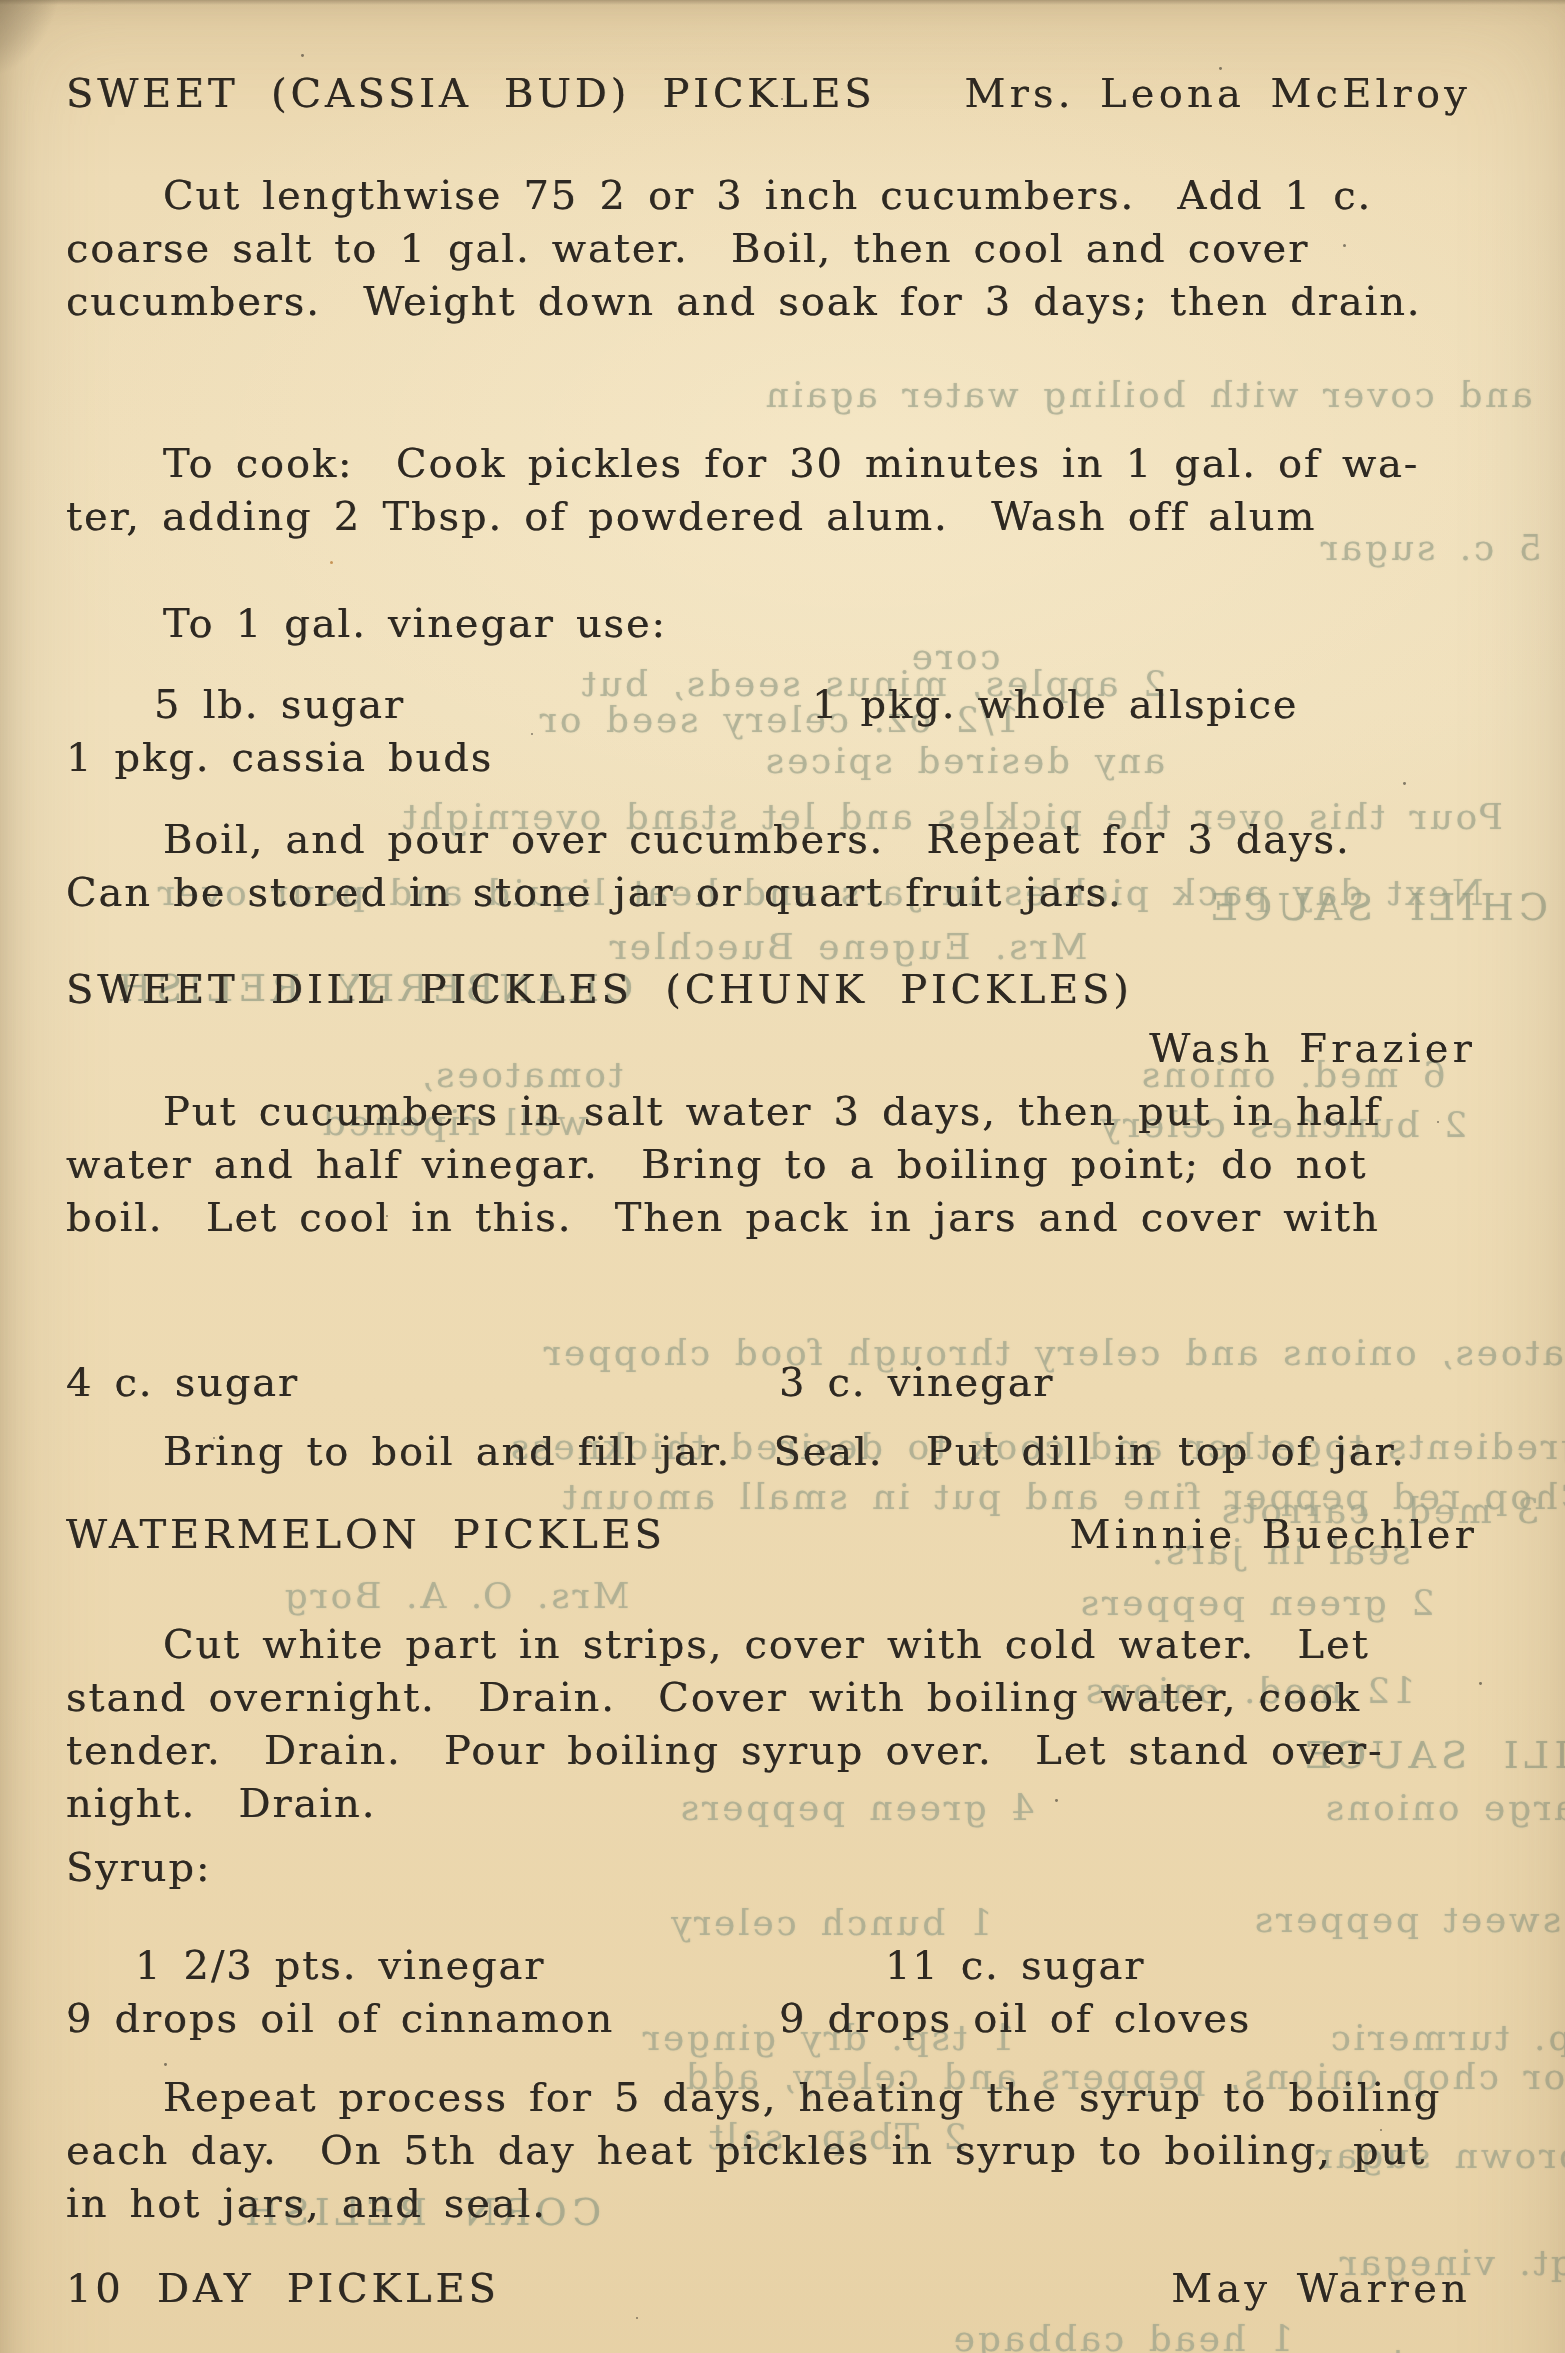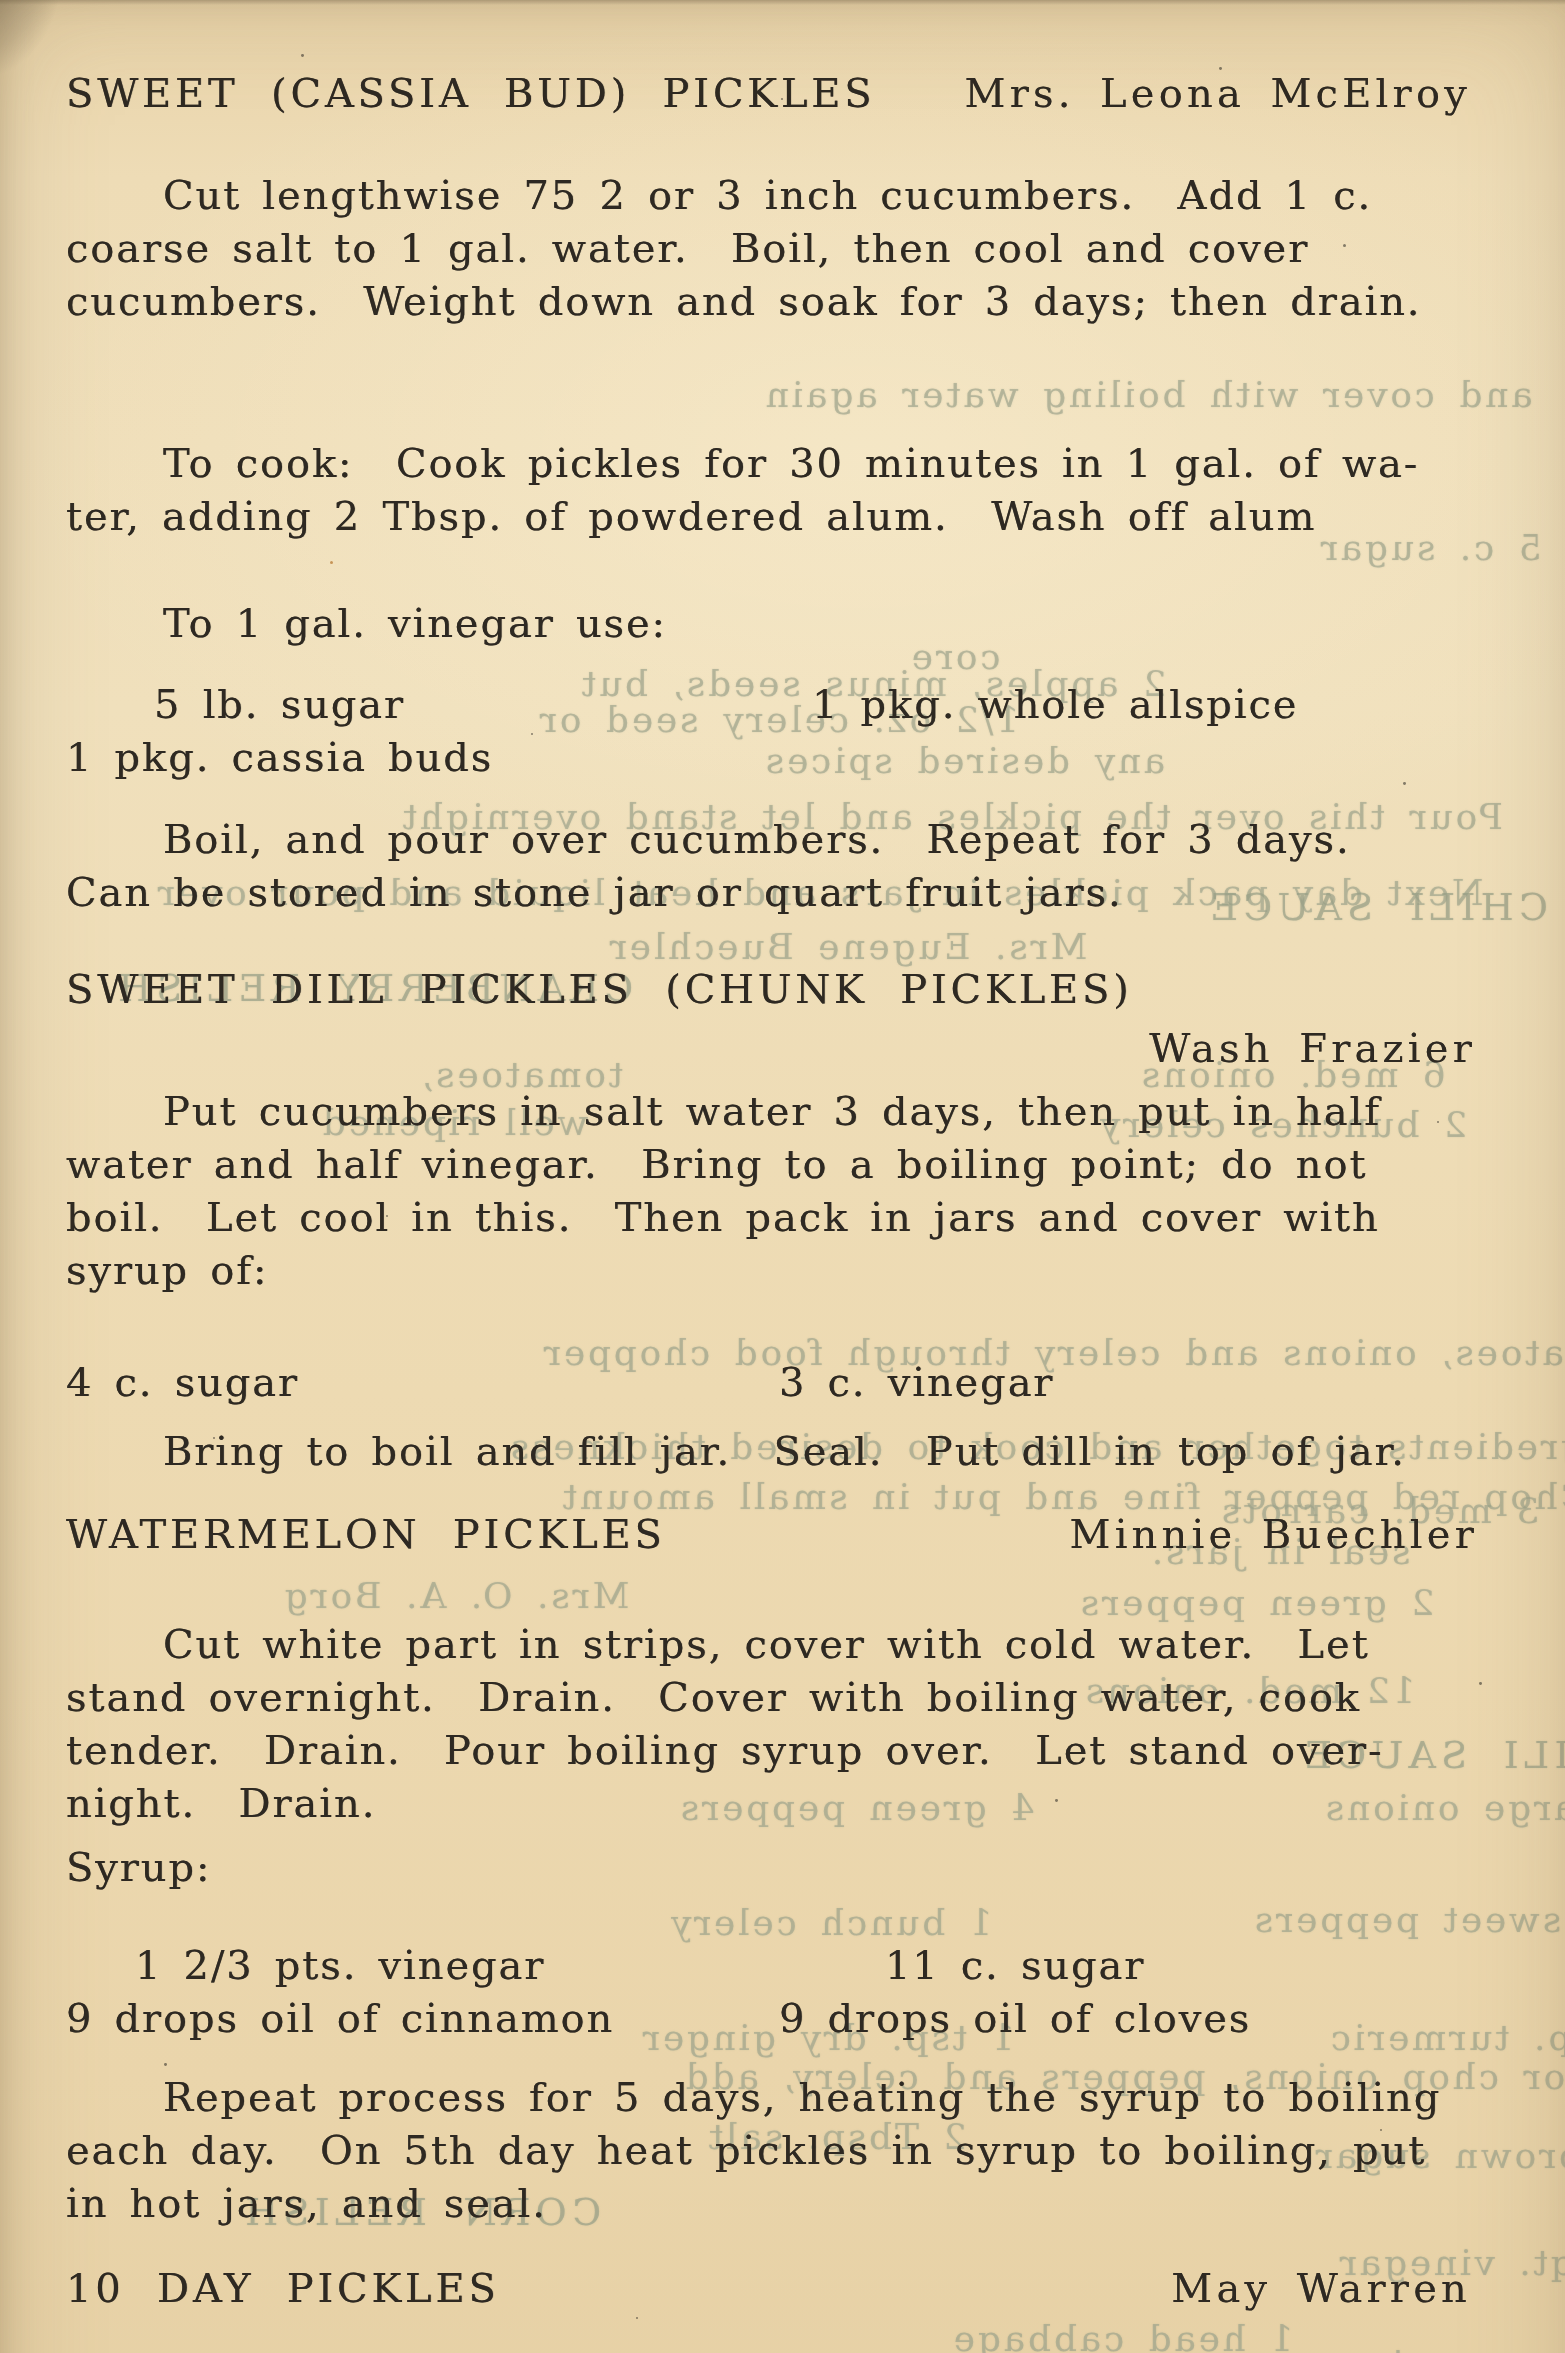--- a/index.html
+++ b/index.html
@@ -133,21 +133,20 @@
       <div class="tline">Boil, and pour over cucumbers.  Repeat for 3 days.</div>
       <div class="tline">Can be stored in stone jar or quart fruit jars.</div>
     </div>
 
   <div class="ink heading" id="r2-heading">SWEET DILL PICKLES (CHUNK PICKLES)</div>
   <div class="ink author" id="r2-author">Wash Frazier</div>
   <div class="ink para" id="r2-p1">
       <div class="tline">Put cucumbers in salt water 3 days, then put in half</div>
       <div class="tline">water and half vinegar.  Bring to a boiling point; do not</div>
       <div class="tline">boil.  Let cool in this.  Then pack in jars and cover with</div>
-      <div class="tline">syrup of:</div>
     </div>
   <div class="ink para no-indent" id="r2-ing-l">
       <div class="tline">4 c. sugar</div>
     </div>
   <div class="ink para no-indent" id="r2-ing-r">
       <div class="tline">3 c. vinegar</div>
     </div>
   <div class="ink para" id="r2-p2">
       <div class="tline">Bring to boil and fill jar.  Seal.  Put dill in top of jar.</div>
     </div>

